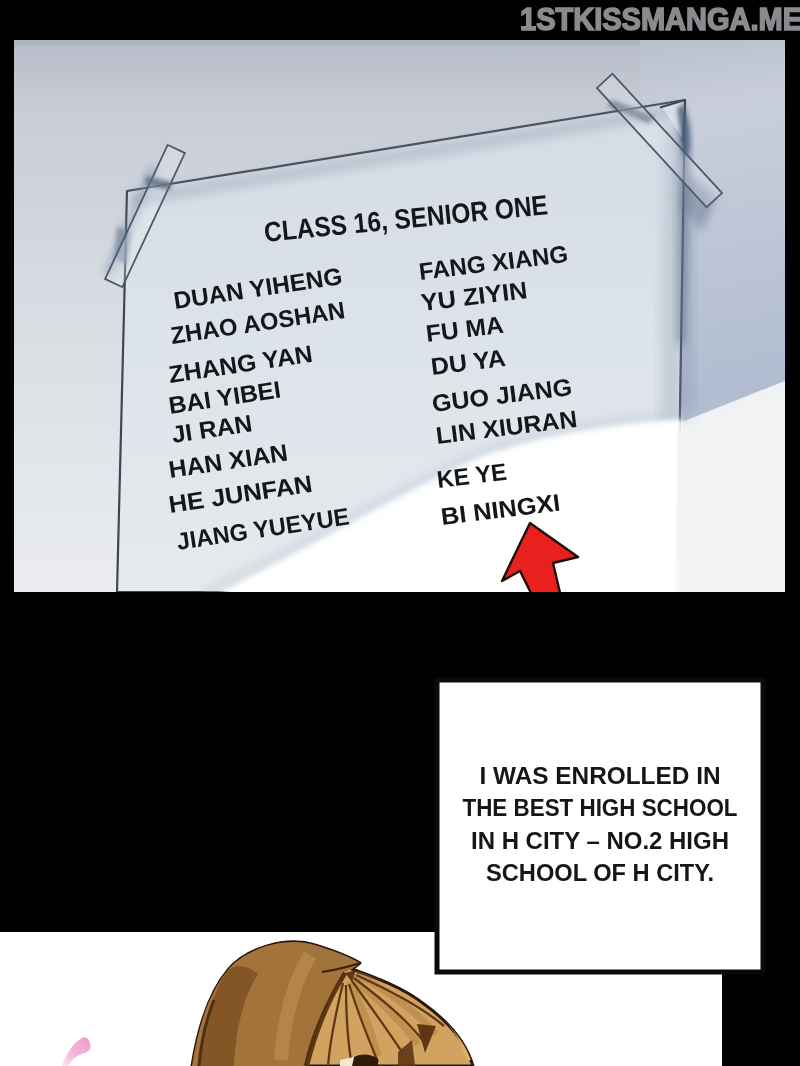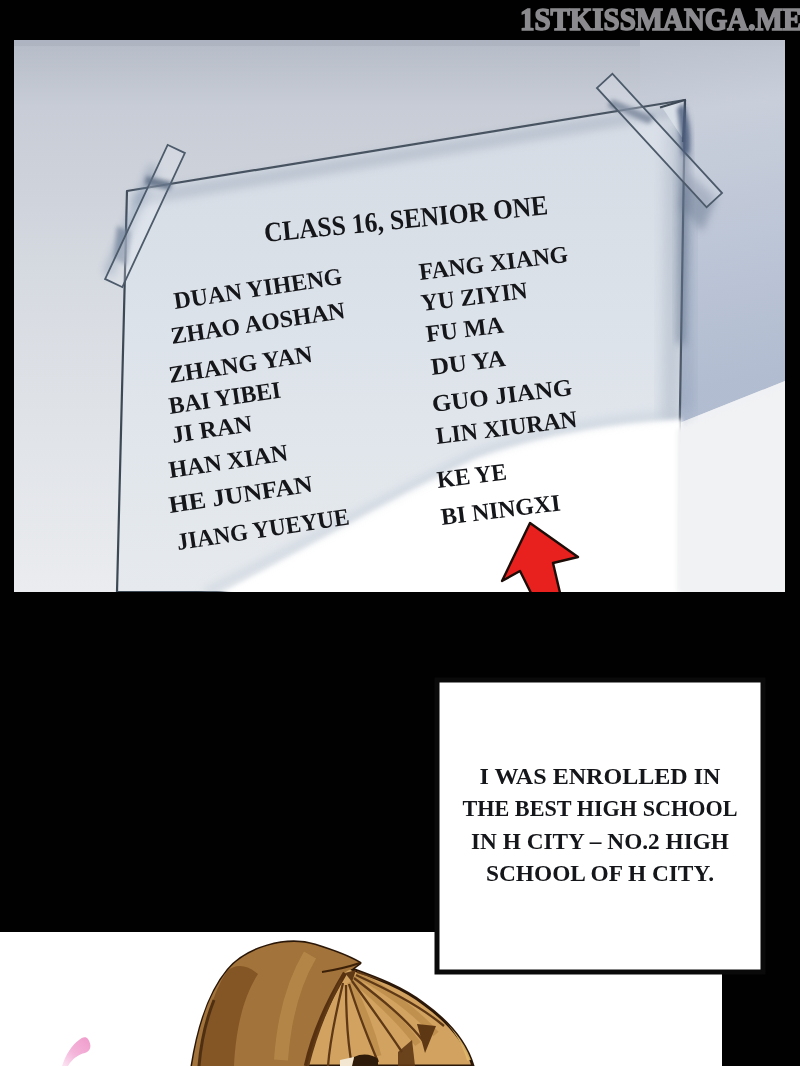--- a/index.html
+++ b/index.html
@@ -1,17 +1,17 @@
 <!DOCTYPE html>
 <html><head>
 <meta charset="utf-8">
 <style>
   html,body{margin:0;padding:0;background:#000;}
   .page{position:relative;width:800px;height:1066px;background:#000;overflow:hidden;
-        font-family:Liberation Serif, serif;}
+        font-family:Liberation Sans, sans-serif;}
   svg{display:block}
 </style>
 </head>
 <body>
 <div class="page">
 <svg width="800" height="1066" viewBox="0 0 800 1066">
 <defs>
   <clipPath id="panelClip">
           <rect x="14" y="40" width="771" height="552"></rect>
         </clipPath>

